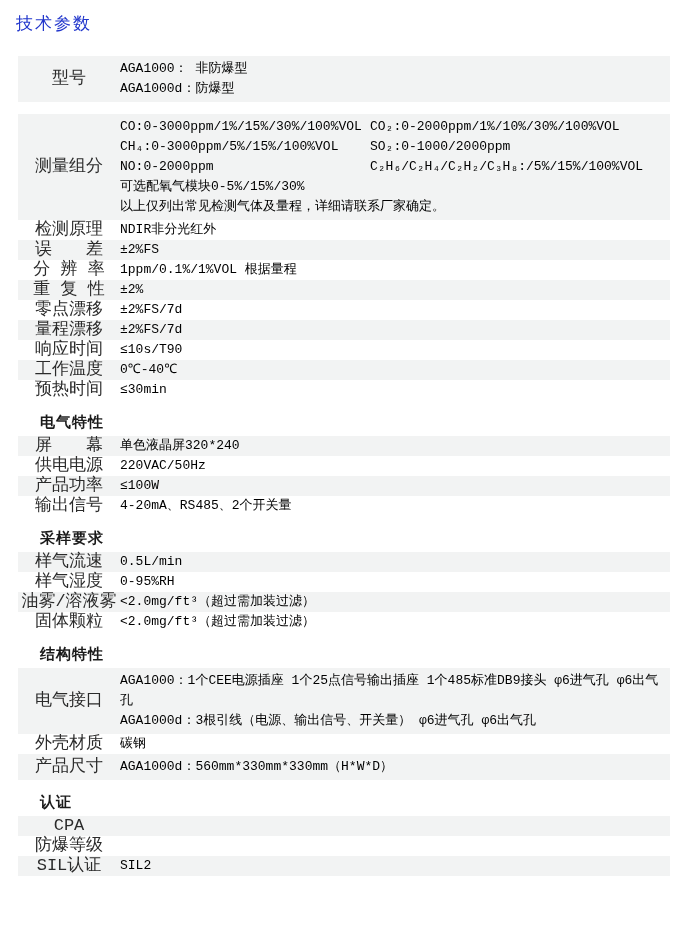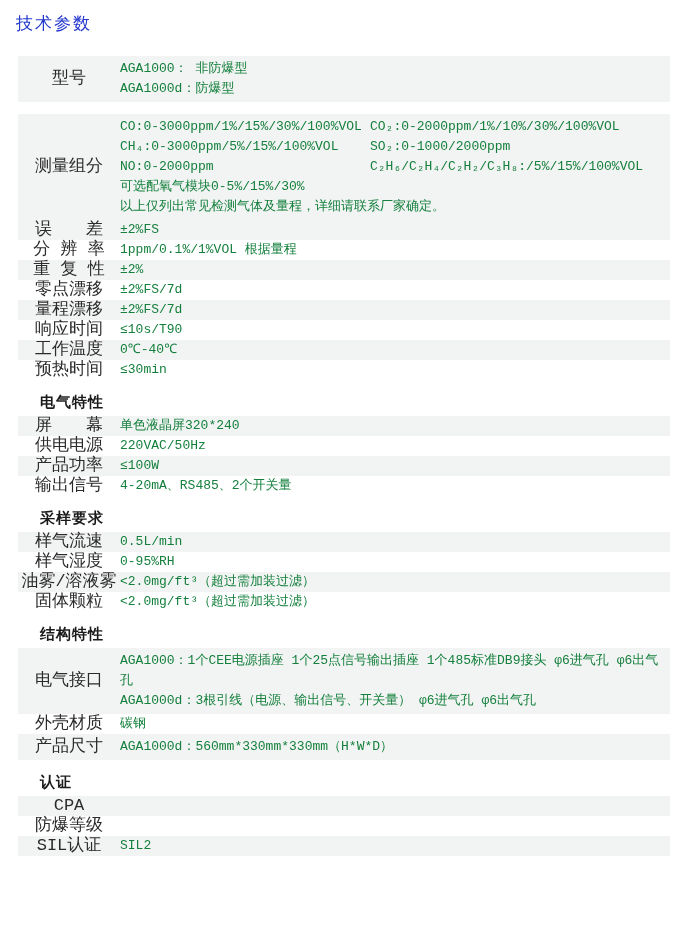--- a/index.html
+++ b/index.html
@@ -33,41 +33,45 @@
   .row.alt{background:var(--row-alt);}
   .row.multi{padding:3px 0;}
   .label{
     width:102px;flex-shrink:0;text-align:center;
     font-size:17px;line-height:20px;white-space:pre;
     color:#2b2b2b;
   }
   .value{
     flex:1;font-size:13px;line-height:20px;
     white-space:pre-wrap;word-break:break-all;
-    color:#15803d;
+    color:#000000;
   }
   .vline{min-height:20px;}
   .pcol{display:inline-block;width:250px;vertical-align:top;}
 </style>
 </head>
 <body>
 
 <div class="page">
   <div class="title">技术参数</div>
   <div class="spec-table" id="spec-table">
       <div class="section">
         <div class="row alt multi">
           <div class="label">型号</div>
           <div class="value"><div class="vline">AGA1000： 非防爆型</div><div class="vline">AGA1000d：防爆型</div></div>
         </div>
       </div>
       <div class="section">
         <div class="row alt multi">
           <div class="label">测量组分</div>
           <div class="value"><div class="vline"><span class="pcol">CO:0-3000ppm/1%/15%/30%/100%VOL</span><span>CO₂:0-2000ppm/1%/10%/30%/100%VOL</span></div><div class="vline"><span class="pcol">CH₄:0-3000ppm/5%/15%/100%VOL</span><span>SO₂:0-1000/2000ppm</span></div><div class="vline"><span class="pcol">NO:0-2000ppm</span><span>C₂H₆/C₂H₄/C₂H₂/C₃H₈:/5%/15%/100%VOL</span></div><div class="vline">可选配氧气模块0-5%/15%/30%</div><div class="vline">以上仅列出常见检测气体及量程，详细请联系厂家确定。</div></div>
+        </div>
+        <div class="row">
+          <div class="label">检测原理</div>
+          <div class="value">NDIR非分光红外</div>
         </div>
         <div class="row alt">
           <div class="label">误　　差</div>
           <div class="value">±2%FS</div>
         </div>
         <div class="row">
           <div class="label">分 辨 率</div>
           <div class="value">1ppm/0.1%/1%VOL 根据量程</div>
         </div>
         <div class="row alt">

